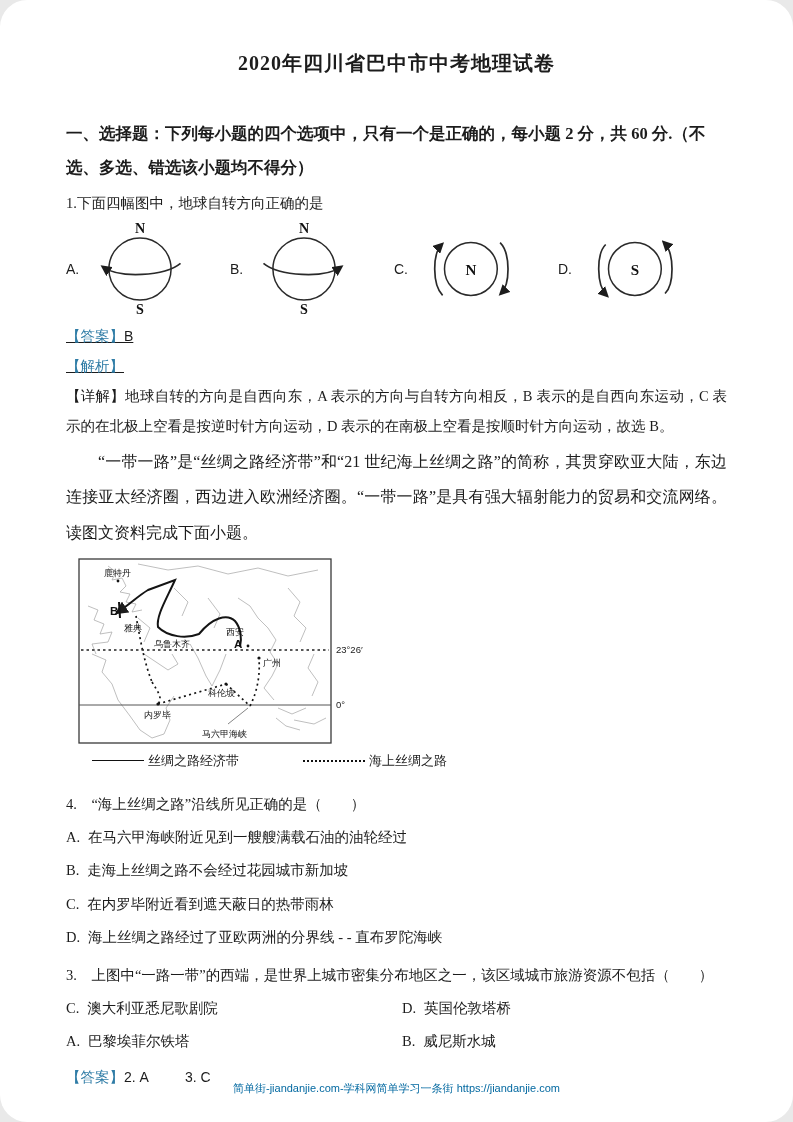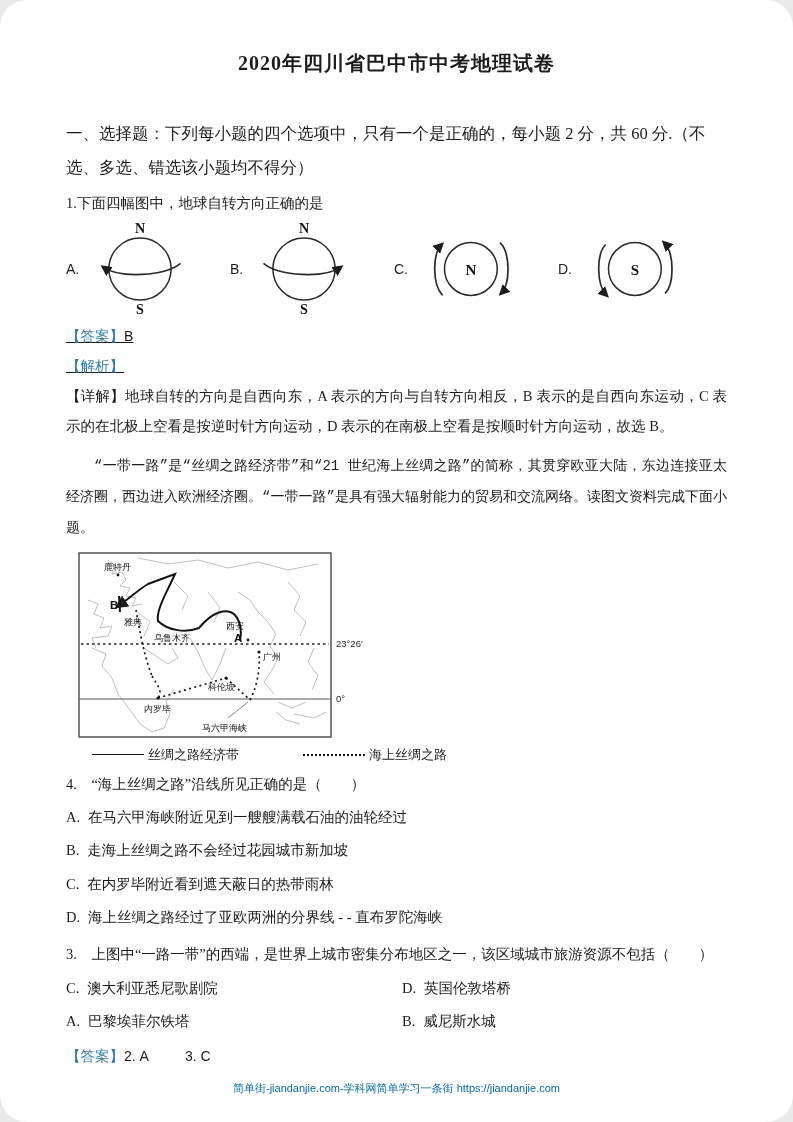--- a/index.html
+++ b/index.html
@@ -5,44 +5,44 @@
   * { margin:0; padding:0; box-sizing:border-box; }
   html,body { background:#e9e9e9; }
   .page {
     position:relative; width:793px; height:1122px; margin:0 auto;
     background:#ffffff; overflow:hidden;
     font-family:"Liberation Serif", serif; color:#1c1c1c;border-radius:27px;
   }
   .content { padding:50px 66px 0 66px; }
 
   .doc-title { font-size:20px; font-weight:bold; text-align:center; letter-spacing:1px; margin-bottom:18px; }
-  .section-heading { font-size:16.5px; font-weight:normal; line-height:2.05; margin-bottom:4px;margin-top:40px; }
+  .section-heading { font-size:16.5px; font-weight:bold; line-height:2.05; margin-bottom:4px;margin-top:40px; }
   .stem { font-size:14.5px; line-height:2.05; }
 
   
   .fig-row { display:flex; align-items:center; height:98px; margin:2px 0 4px 0; }
   .fig { display:flex; align-items:center; width:164px; }
   .fig-label { font-size:14px; font-family:"Liberation Sans", sans-serif; margin-right:2px; }
   .fig svg { display:block; }
   .pole-text { font:bold 15px "Liberation Serif", serif; fill:#111; }
   .center-text { font:bold 16px "Liberation Serif", serif; fill:#111; }
 
   .tag-teal { color:#2f7ca6; }
   .ans-line { font-size:14.5px; line-height:2.05; font-family:"Liberation Serif", serif;text-decoration:underline; }
   .ans-value { font-family:"Liberation Sans", sans-serif; font-size:14px; }
   .detail-para { font-size:14.5px; line-height:2.05; text-align:justify; }
 
-  .passage { font-size:14px; line-height:2.2; text-indent:2em; text-align:justify; margin-top:10px;font-family:Liberation Mono, monospace; }
+  .passage { font-size:16px; line-height:2.2; text-indent:2em; text-align:justify; margin-top:3px; }
 
   
   .map-figure { margin:8px 0 0 12px; }
   .map-label { font:9px "Liberation Serif", serif; fill:#111; }
   .map-label-big { font:bold 11.5px "Liberation Sans", sans-serif; fill:#111; }
   .lat-label { font:9.5px "Liberation Sans", sans-serif; fill:#222; }
-  .legend-row { display:flex; align-items:center; margin:2px 0 4px 14px; font-size:13px; }
+  .legend-row { display:flex; align-items:center; margin:2px 0 18px 14px; font-size:13px; }
   .legend-swatch-solid { display:inline-block; width:52px; border-top:1.6px solid #111; margin-right:4px; }
   .legend-swatch-dotted { display:inline-block; width:62px; border-top:2px dotted #111; margin-right:4px; }
   .legend-gap { width:64px; }
 
   .q-block { margin-top:4px; }
   .opt-line { font-size:14.5px; line-height:2.3; }
   .opt-letter { margin-right:8px; }
   .two-col { display:grid; grid-template-columns:336px 1fr; }
 
   .final-ans { font-size:14.5px; line-height:2.3; margin-top:2px; }

